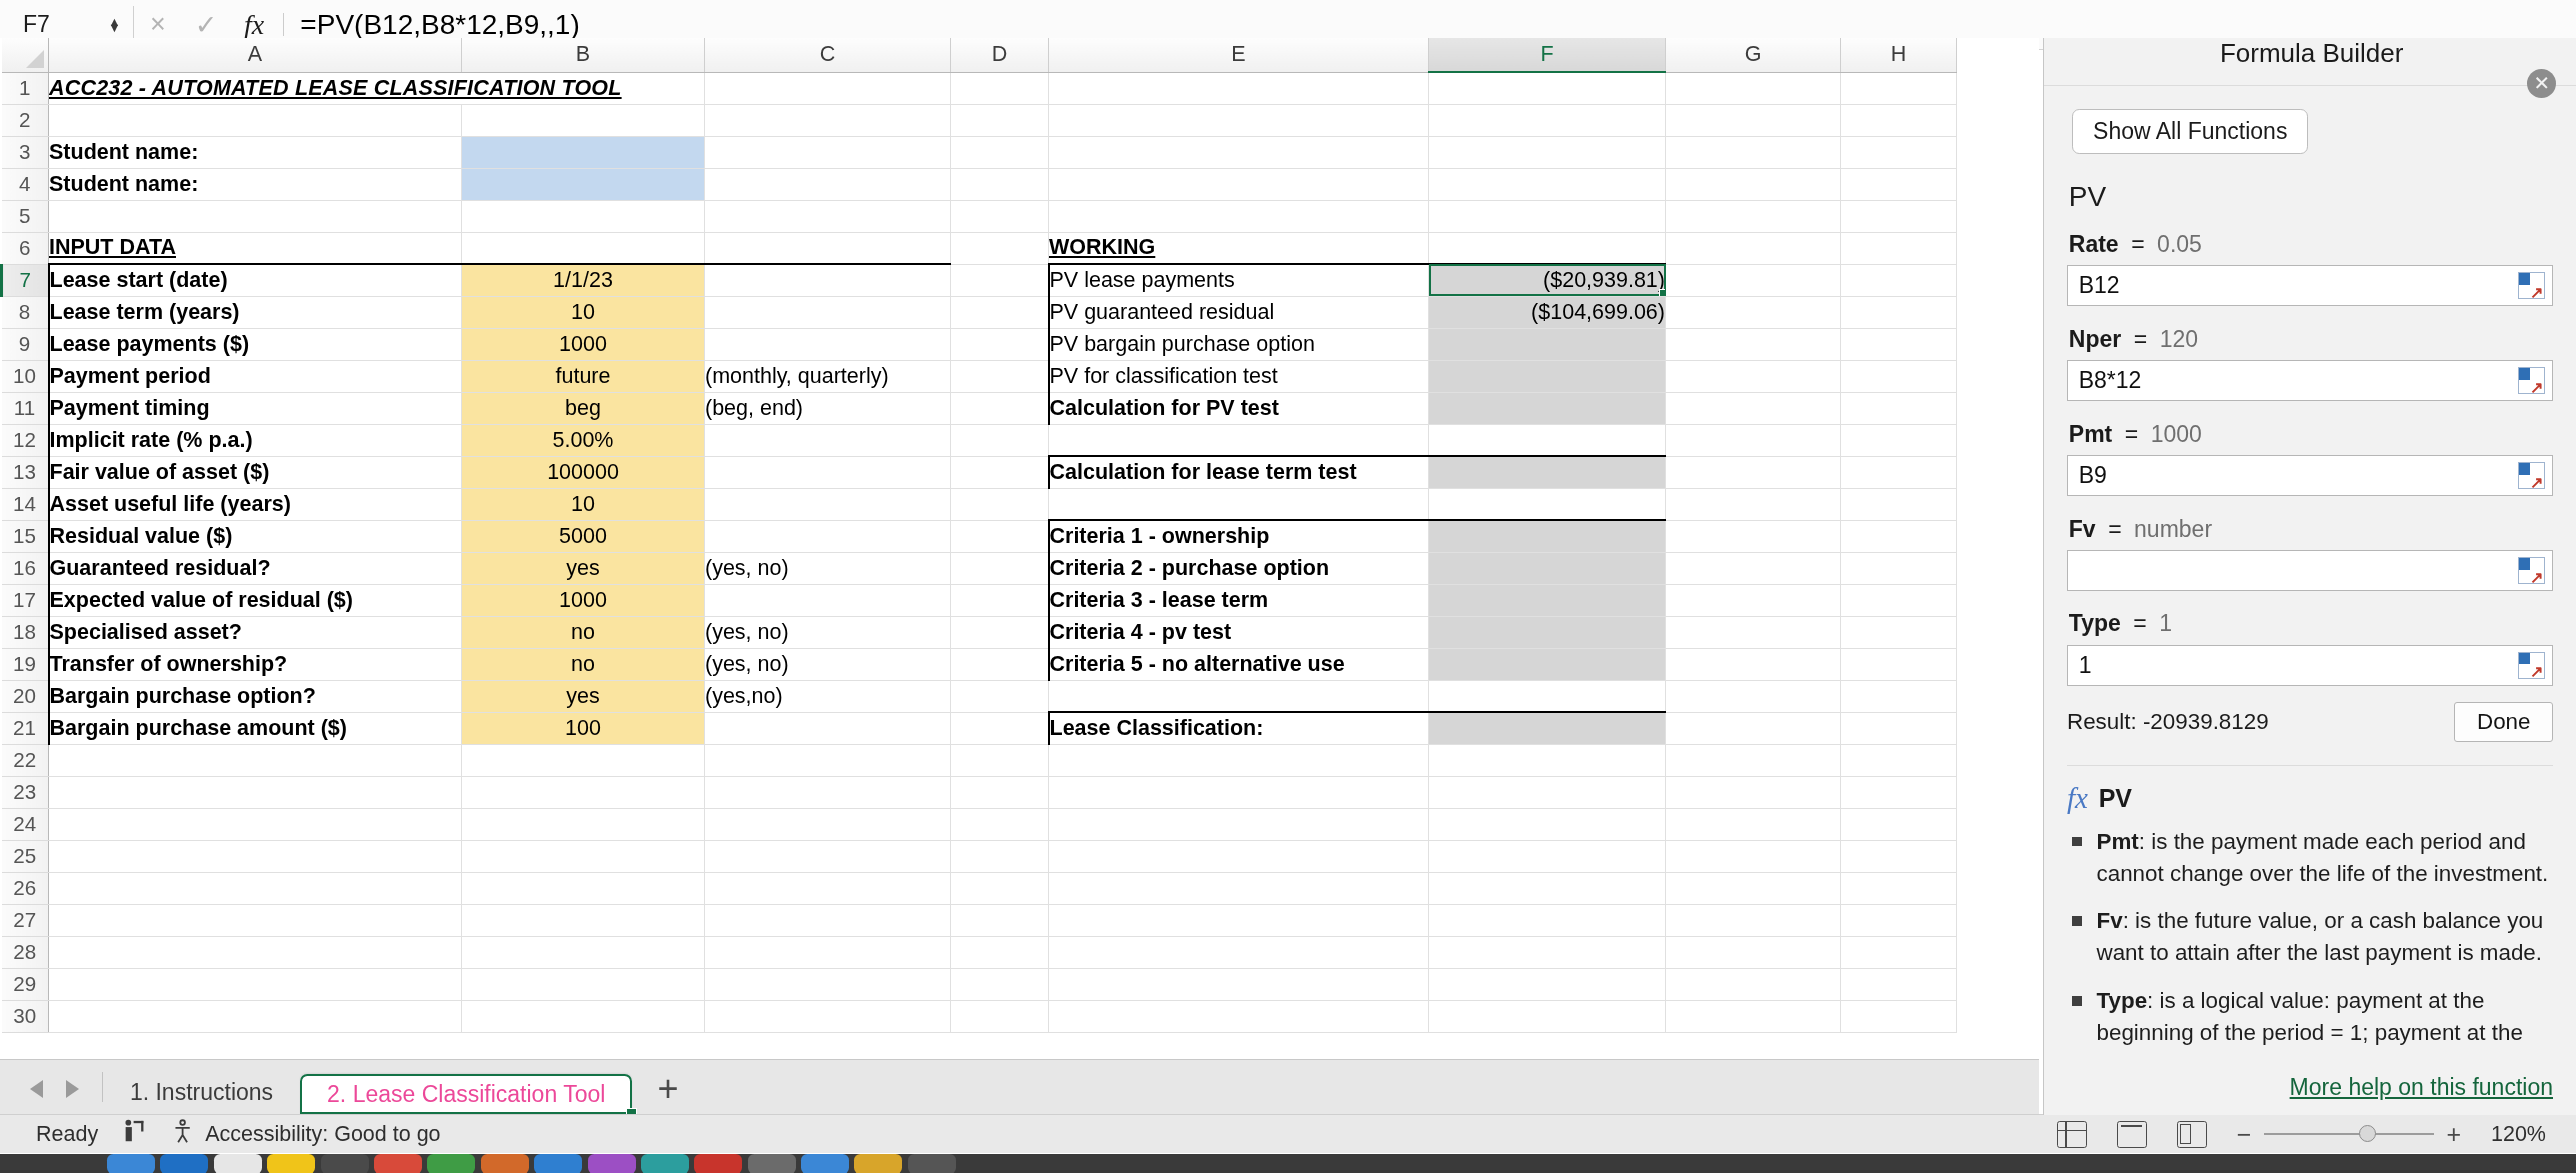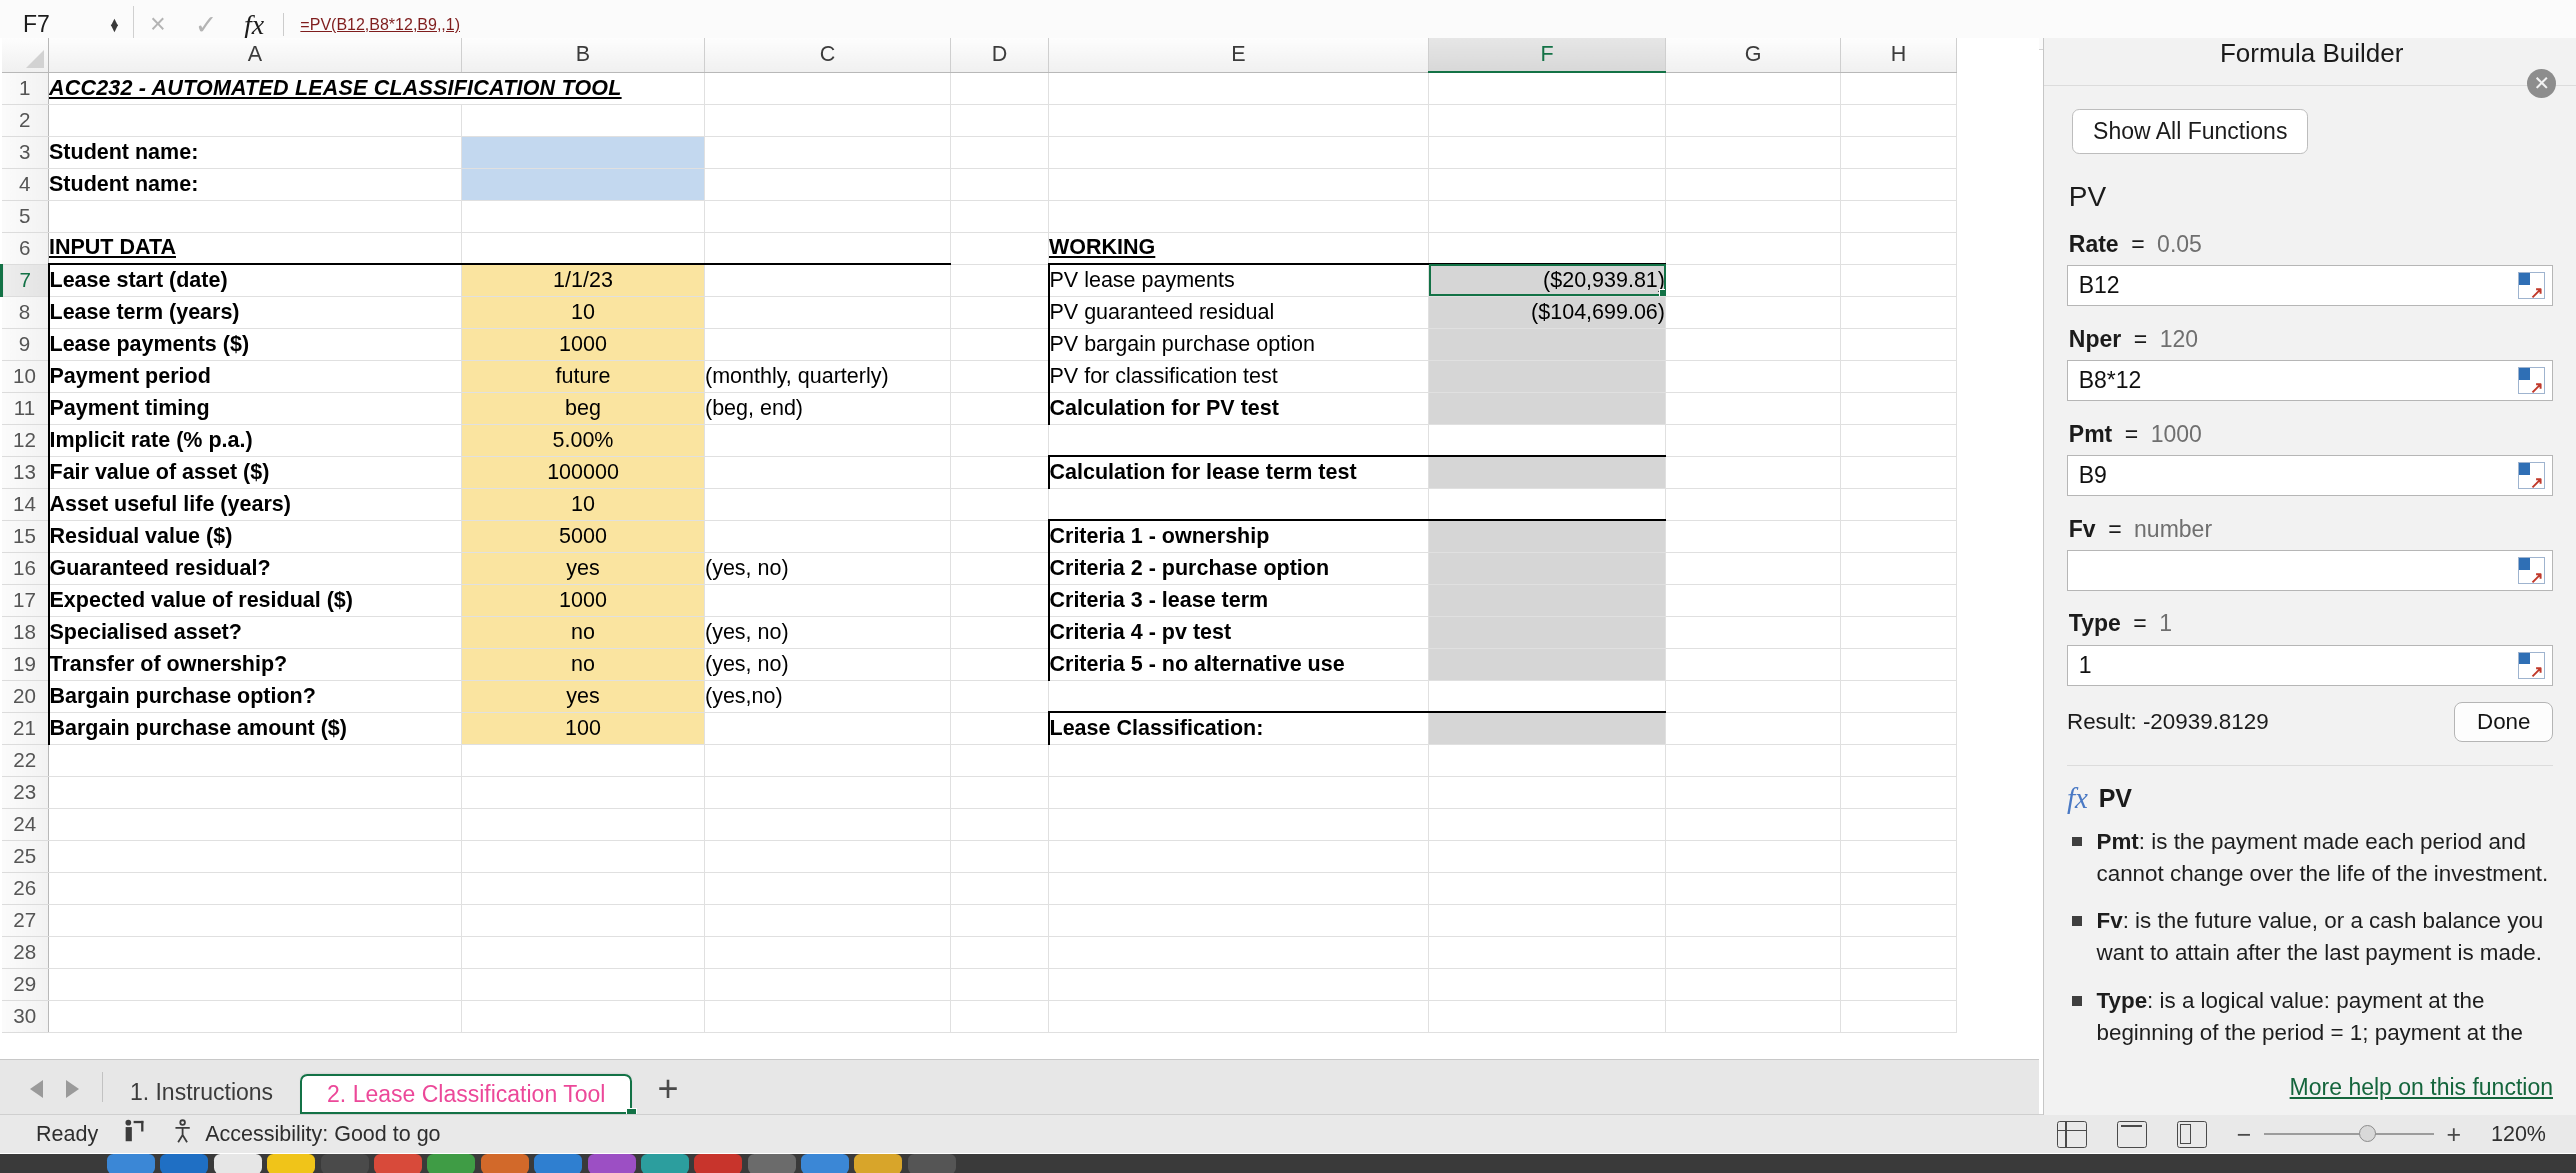--- a/index.html
+++ b/index.html
@@ -29,22 +29,22 @@
     font-size: 12.5px; color: #3a3a3a;
   }
   .fb-icon {
     width: 48px; height: 38px; display: flex; align-items: center;
     justify-content: center; font-size: 27px; color: #b4b4b4;
   }
   .fb-icon.fx { color: #1c1c1c; font-style: italic;
     font-family: "Liberation Serif", serif; font-size: 28px; }
   .fb-div { width:0.9px; height:23px; background:#ccc; margin:0 5.4px; }
   .formula-text {
-    flex: 1; font-size: 16px; color: #7f1d1d; padding-left: 10.7px;
-    white-space: nowrap; overflow: hidden; text-decoration: underline;
+    flex: 1; font-size: 28px; color: #000000; padding-left: 10.7px;
+    white-space: nowrap; overflow: hidden;
   }
 
   
   .grid-wrap {
     position: absolute; top: 38px; left: 0;
     width: 2039px; height: 1021px; overflow: hidden; background: #fff;
   }
   table.grid { border-collapse: collapse; table-layout: fixed; }
   table.grid td, table.grid th { padding: 0; }
 
@@ -208,21 +208,21 @@
     background:#2f6fb5;
   }
   .ref-icon:after {
     content:"\2196"; position:absolute; right:0.9px; bottom:-3.6px;
     color:#c0392b; font-size:16px; font-weight:bold; transform: scaleX(-1);
   }
   .result-row { display:flex; align-items:center; margin-top:-3.6px; }
   .result-txt { font-size:22.4px; color:#1b1b1b; }
   .done-btn {
     margin-left:auto; background:#fdfdfd; border:0.9px solid #b5b5b5;
-    border-radius:8px; padding:6.3px 21.5px; font-size:22.4px; color:#141414;
+    border-radius:3px; padding:6.3px 21.5px; font-size:22.4px; color:#141414;
   }
   .fb-hr { height:0.9px; background:#dcdcdc; margin:23px 0 16px 0; }
   .help-head { display:flex; align-items:center; gap:10.7px; margin-bottom:10.7px; }
   .help-fx { font-family:"Liberation Serif", serif; font-style:italic;
              font-size:29px; color:#4a79c4; }
   .help-fn { font-size:25px; font-weight:bold; color:#1b1b1b; }
   .help-clip { max-height: 224px; overflow: hidden; }
   .help-li { display:flex; gap:14.3px; margin-bottom:16px; padding-left:5.4px; }
   .bullet { width:9.8px; height:9.8px; background:#3f3f3f; margin-top:10.7px; flex:none; }
   .help-tx { font-size:22.4px; line-height:1.42; color:#1d1d1d; }

